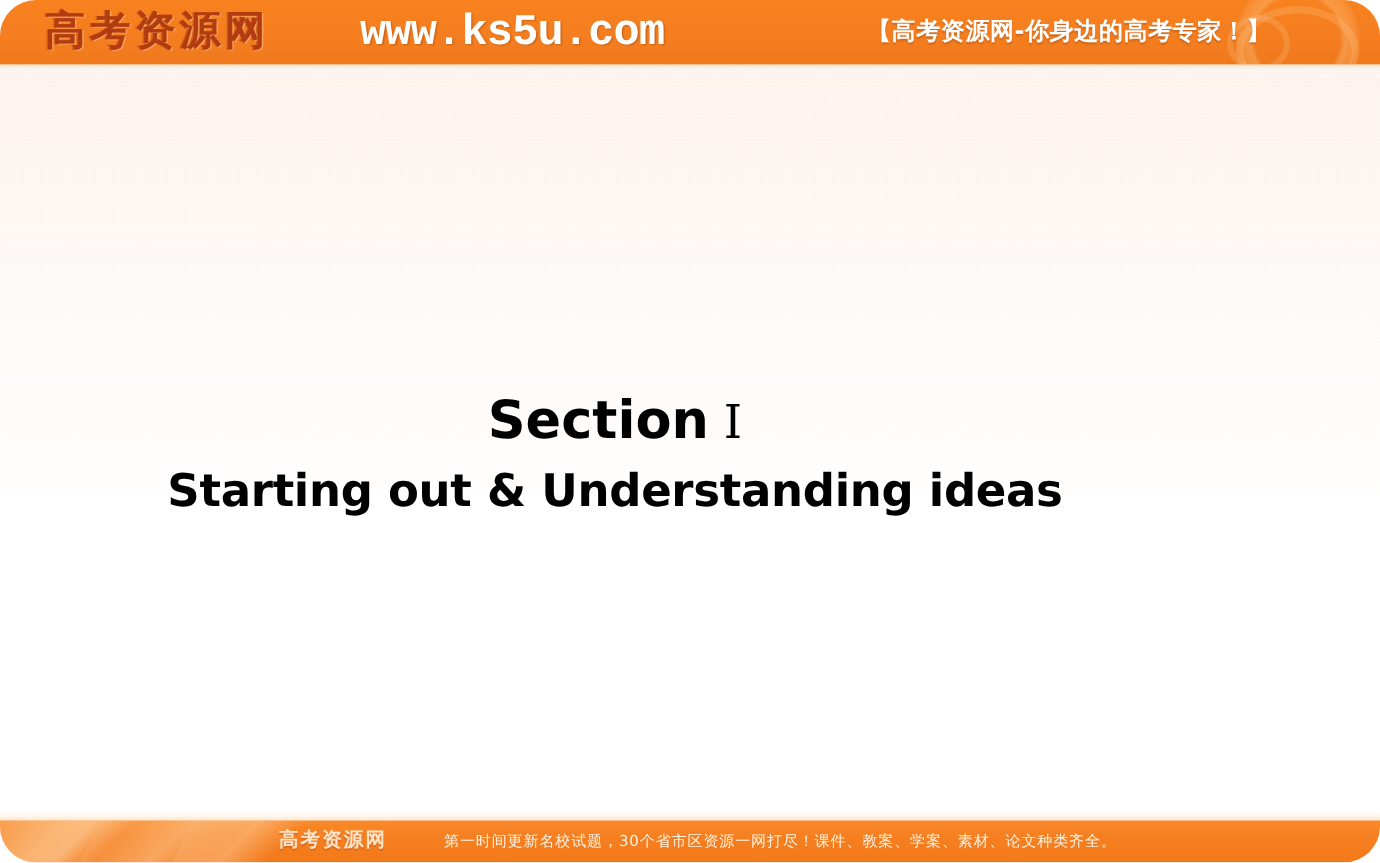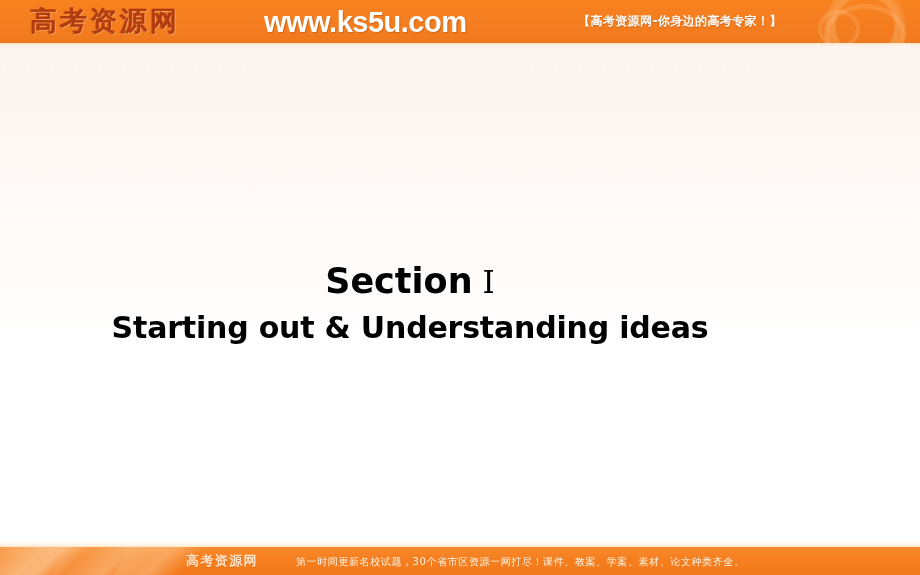--- a/index.html
+++ b/index.html
@@ -22,20 +22,21 @@
     background:
       linear-gradient(180deg,
         #fdf4ec 0px,
         #fdf5ef 60px,
         #fdf8f4 140px,
         #fefbf9 230px,
         #fffdfc 300px,
         #ffffff 340px,
         #ffffff 575px);
     overflow: hidden;
+    border-radius: 24px;
   }
 
   
   .header-band {
     position: absolute;
     left: 0;
     top: 0;
     width: 920px;
     height: 43px;
     background: linear-gradient(180deg, #f7821e 0%, #f57e20 45%, #ef7a1d 100%);
@@ -92,38 +93,37 @@
     text-shadow:
        1px 1px 0 rgba(255,255,255,0.25),
       -1px 0px 0 rgba(150,40,10,0.35);
     white-space: nowrap;
   }
 
   .header-url {
     position: absolute;
     left: 240px;
     top: 6px;
-    font-family: Liberation Sans, sans-serif;
+    font-family: Liberation Mono, monospace;
     font-weight: bold;
     font-size: 29px;
     line-height: 32px;
     letter-spacing: -0.5px;
     color: #ffffff;
     text-shadow: 1px 1px 1px rgba(120,50,10,0.30);
     white-space: nowrap;
-    margin-left: 24px;
   }
 
   .header-tagline {
     position: absolute;
     left: 578px;
     top: 13px;
     font-family: "DejaVu Sans", "Liberation Sans", sans-serif;
     font-weight: bold;
-    font-size: 12px;
+    font-size: 16px;
     line-height: 16px;
     letter-spacing: 0.4px;
     color: #ffffff;
     text-shadow: 0 1px 1px rgba(140,60,15,0.35);
     white-space: nowrap;
   }
 
   .header-underline {
     position: absolute;
     left: 0;

